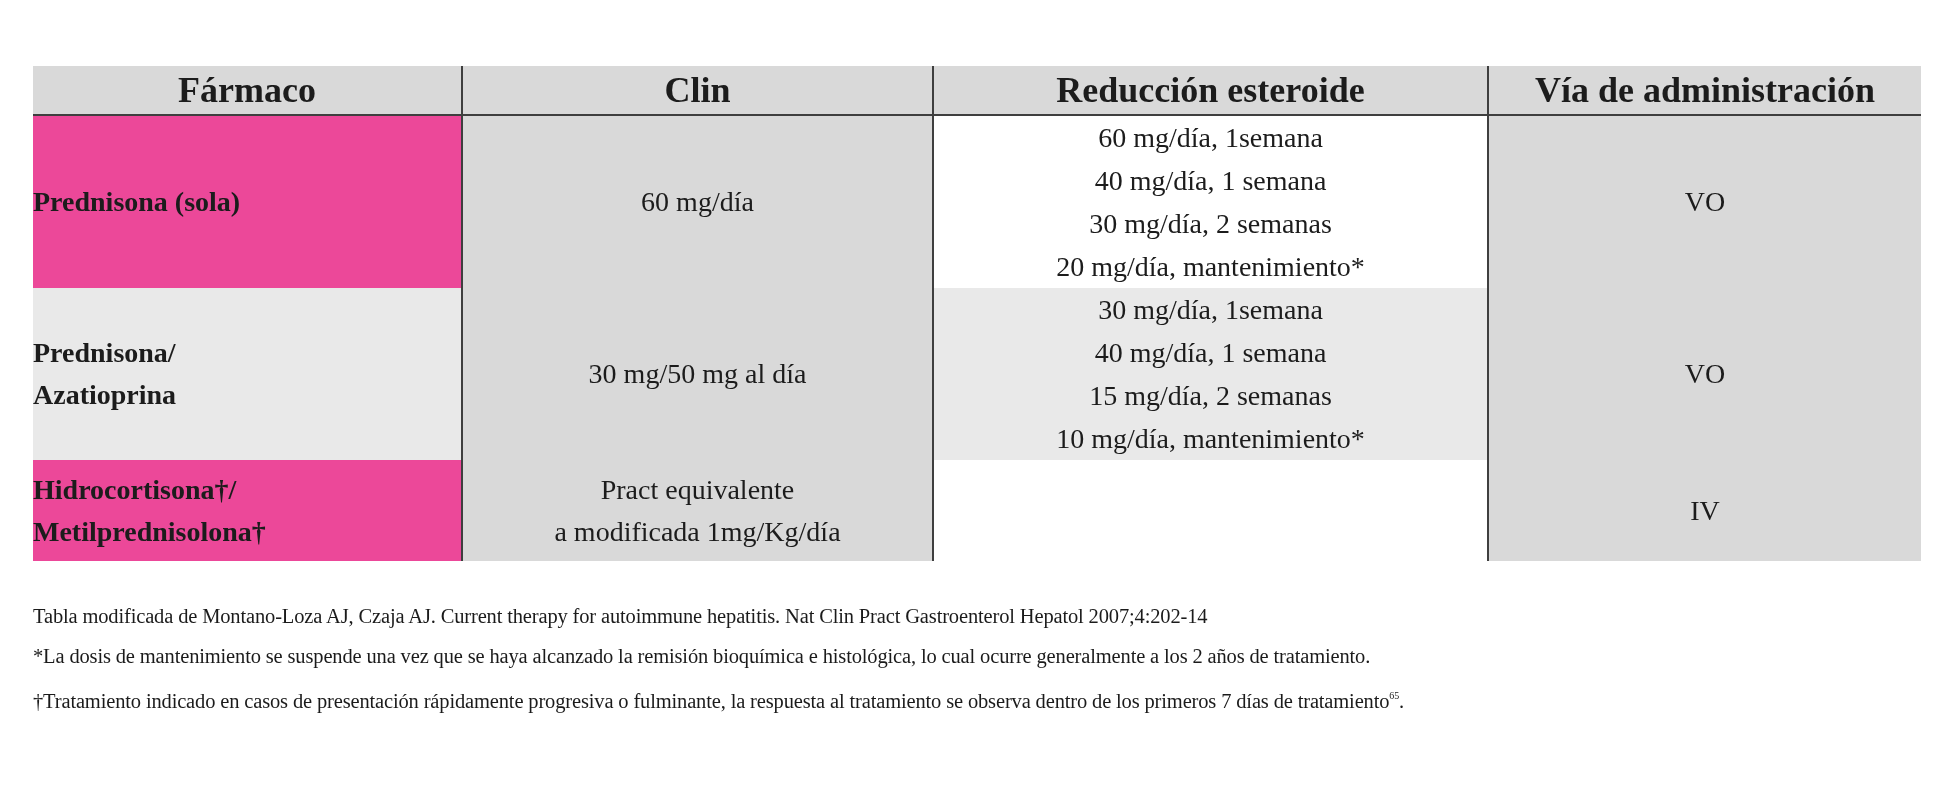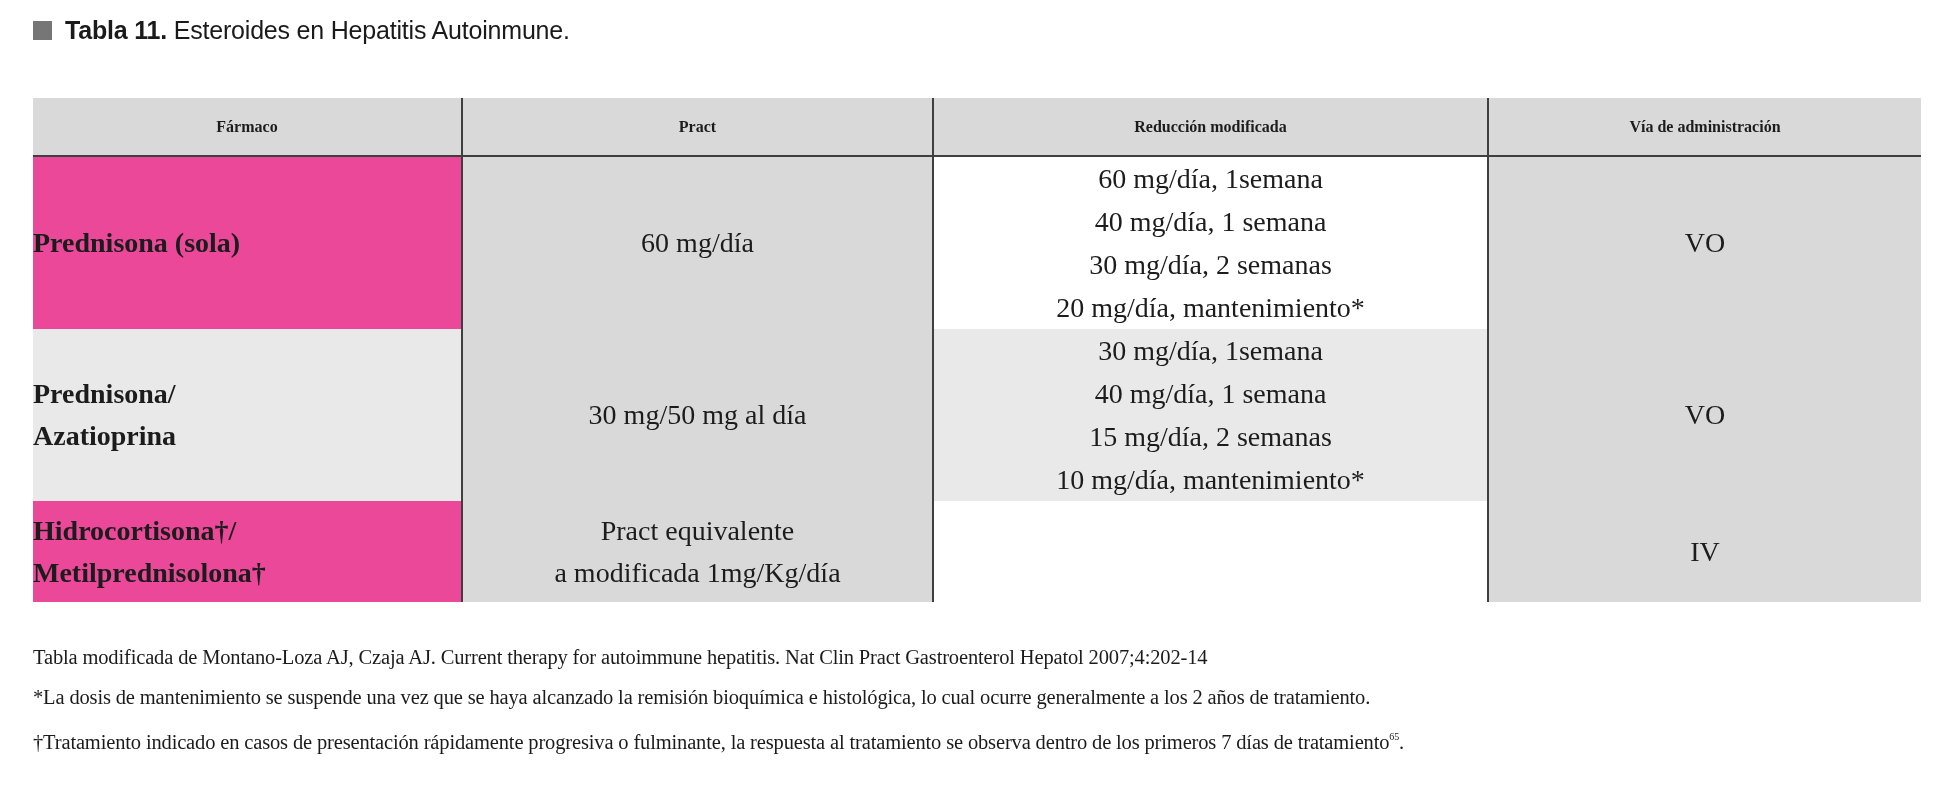--- a/index.html
+++ b/index.html
@@ -51,24 +51,24 @@
     font-family: "Liberation Serif", serif;
     color: #1c1c1c;
   }
   table.steroids th, table.steroids td {
     border-left: 2px solid var(--border);
     padding: 0;
     vertical-align: middle;
   }
   table.steroids th:first-child, table.steroids td:first-child { border-left: none; }
   table.steroids thead th {
-    height: 58px;
+    height: 49px;
     background: var(--header-bg);
     border-bottom: 2px solid var(--border);
-    font-size: 16px;
+    font-size: 36px;
     font-weight: 700;
     text-align: center;
   }
   tr.row-0 td { height: 168px; }
   tr.row-1 td { height: 166px; }
   tr.row-2 td { height: 101px; }
 
   td.c-farmaco {
     text-align: left;
     padding-left: 10px;
@@ -105,37 +105,33 @@
     font-size: 10px;
     position: relative;
     top: -1px;
   }
 </style>
 </head>
 <body>
 
 <div class="page">
 
-  <div class="caption">
-    <span class="bullet"></span>
-    <span class="cap-text"><span class="cap-prefix">Tabla 11.</span> <span>Esteroides en Hepatitis Autoinmune.</span></span>
-  </div>
 
   <table class="steroids">
     <colgroup>
       <col style="width:429px">
       <col style="width:471px">
       <col style="width:555px">
       <col style="width:433px">
     </colgroup>
     <thead>
       <tr>
         <th>Fármaco</th>
-        <th>Pract</th>
-        <th>Reducción modificada</th>
+        <th>Clin</th>
+        <th>Reducción esteroide</th>
         <th>Vía de administración</th>
       </tr>
     </thead>
     <tbody>
         <tr class="row-0">
           <td class="c-farmaco">
             <div class="ln">Prednisona (sola)</div>
           </td>
           <td class="c-dosis">
             <div class="ln">60 mg/día</div>

